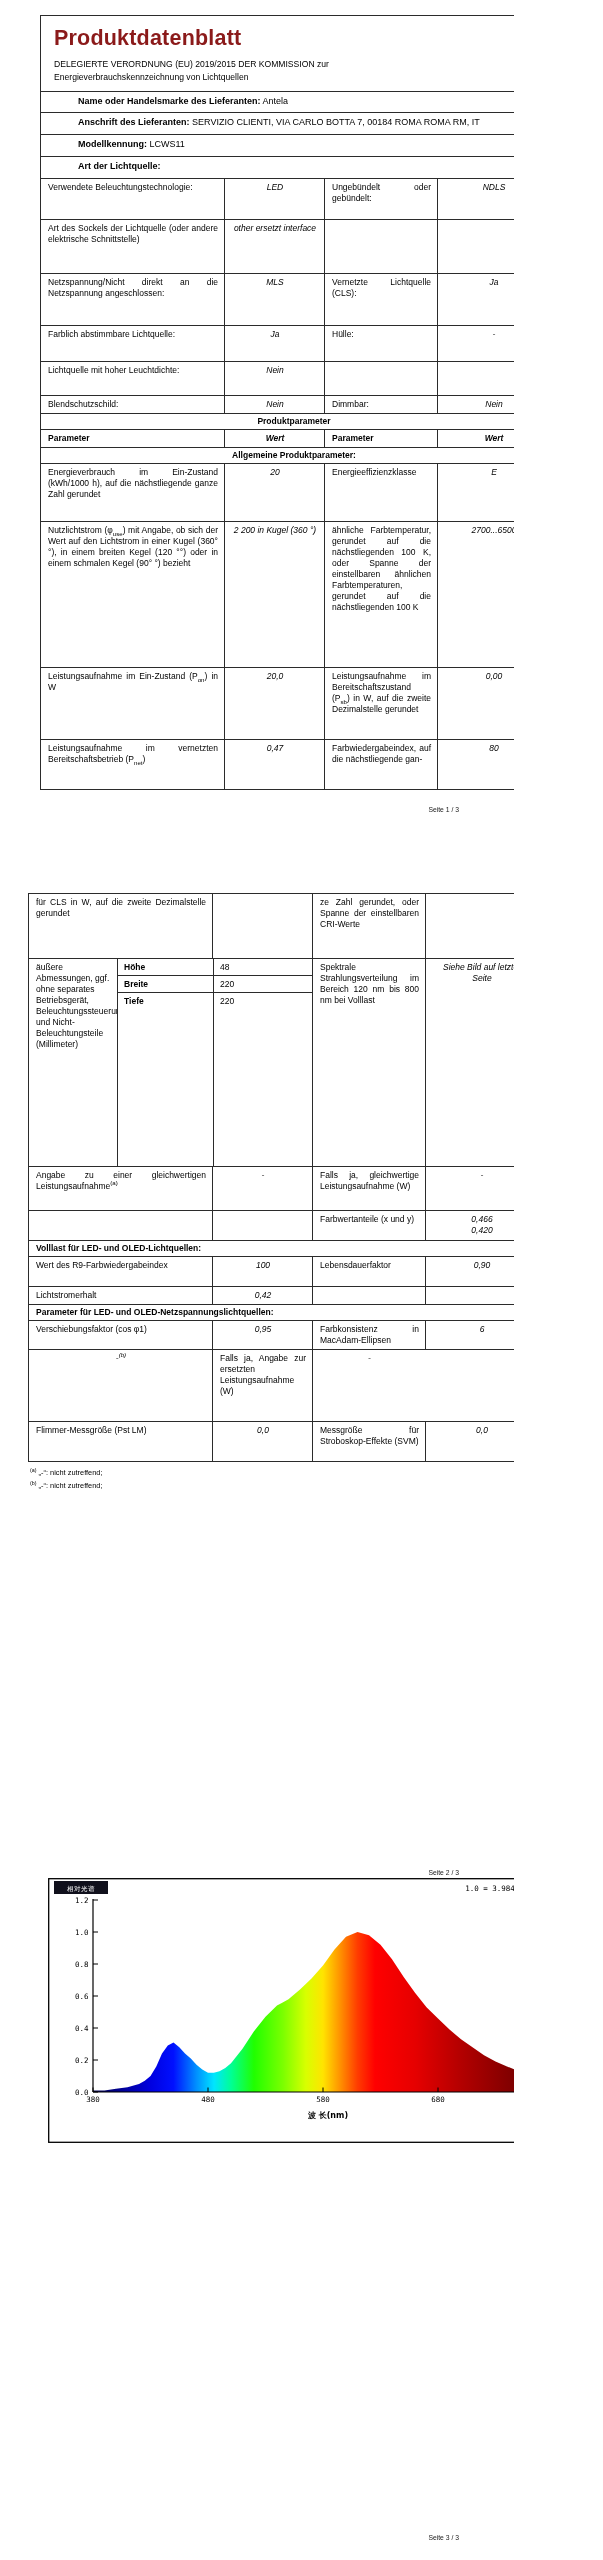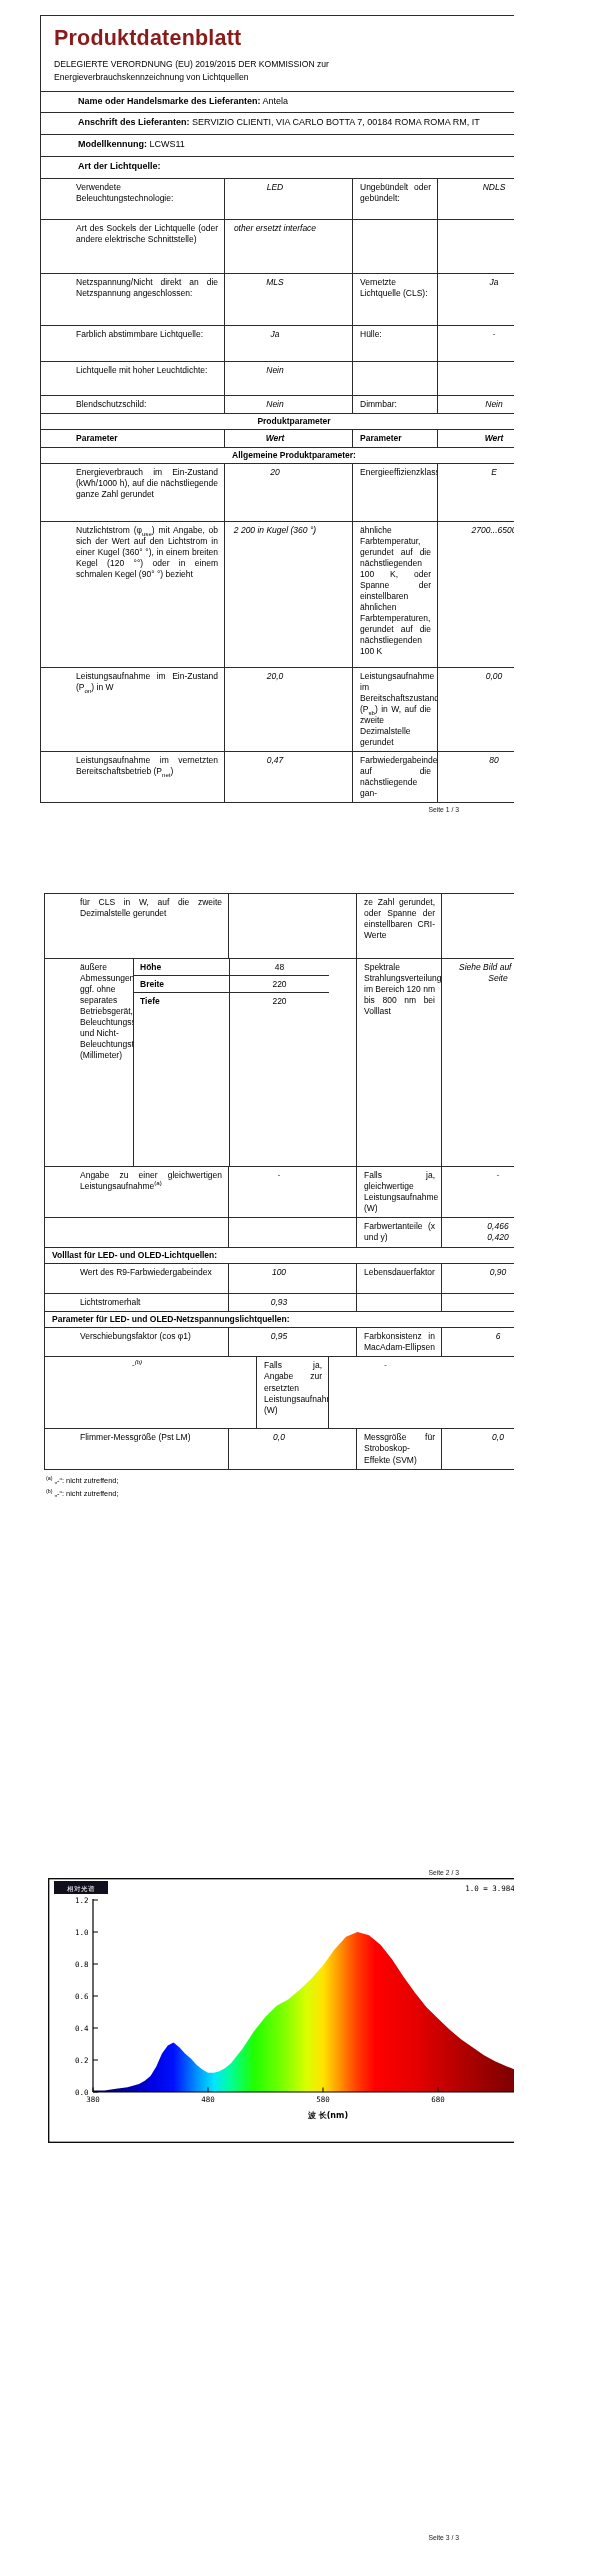--- a/index.html
+++ b/index.html
@@ -3,53 +3,53 @@
 <meta charset="utf-8">
 <style>
   html,body{margin:0;padding:0;background:#fff;}
   .canvas{position:relative;width:514px;height:2560px;background:#fff;overflow:hidden;
           font-family:"Liberation Sans","DejaVu Sans",sans-serif;color:#000;}
 
   
   .doc-box{position:absolute;left:40px;width:508px;background:#fff;box-sizing:border-box;
            border:1.4px solid #2b2b2b;}
   #p1box{top:15px;}
-  #p2area{position:absolute;left:44px;top:893px;width:508px;box-sizing:border-box;}
+  #p2area{position:absolute;left:28px;top:893px;width:508px;box-sizing:border-box;}
   #t2wrap{border:1.4px solid #2b2b2b;box-sizing:border-box;}
 
   .doc-head{padding:10px 13px 7px 13px;}
   .doc-title{margin:0 0 7px 0;font-size:21.5px;font-weight:bold;color:#8B1A1A;letter-spacing:.2px;}
   .reg{margin:0;font-size:8.6px;line-height:1.5;}
 
   .info-row{border-top:1px solid #2b2b2b;padding:4px 9px 5px 9px;font-size:9px;line-height:1.3;}
   .info-label{font-weight:bold;padding-left:28px;}
   .info-value{font-weight:normal;}
 
   
   .ptable{font-size:8.5px;line-height:1.3;}
   #t1{border-top:1px solid #2b2b2b;}
   #t1>div+div,#t2>div+div{border-top:1px solid #2b2b2b;}
   .trow{display:grid;grid-template-columns:183px 100px 113px 112px;box-sizing:border-box;}
   .td{padding:3px 6px 3px 7px;box-sizing:border-box;overflow:hidden;}
   .td+.td{border-left:1px solid #2b2b2b;}
   .bl{border-left:1px solid #2b2b2b;}
-  .param{text-align:justify;margin-left:28px;}
+  .param{text-align:justify;}
   .val{text-align:center;font-style:italic;}
   .bold{font-weight:bold;}
   .trow-header{padding:2px 7px;font-weight:bold;box-sizing:border-box;}
   .center{text-align:center;}
   sub,sup{font-size:.72em;line-height:0;}
 
   
   .dimsrow{grid-template-columns:88px 95px 100px 113px 112px;}
   .dims-label{padding:3px 5px 3px 7px;text-align:left;}
   .dims-grid{grid-column:2/4;display:grid;grid-template-columns:95px 100px;
              grid-template-rows:auto auto 1fr;border-left:1px solid #2b2b2b;box-sizing:border-box;}
   .dn{padding:2.5px 6px;box-sizing:border-box;font-weight:bold;}
-  .dv{padding:2.5px 6px;text-align:center;border-left:1px solid #2b2b2b;box-sizing:border-box;}
+  .dv{padding:2.5px 6px;border-left:1px solid #2b2b2b;box-sizing:border-box;}
   .rt{border-top:1px solid #2b2b2b;}
 
   
   #t1>div:nth-child(1){min-height:40px;}  #t1>div:nth-child(2){min-height:54px;}
   #t1>div:nth-child(3){min-height:52px;}  #t1>div:nth-child(4){min-height:36px;}
   #t1>div:nth-child(5){min-height:34px;}  #t1>div:nth-child(6){min-height:17px;}
   #t1>div:nth-child(10){min-height:58px;} #t1>div:nth-child(11){min-height:146px;}
   #t1>div:nth-child(12){min-height:72px;} #t1>div:nth-child(13){min-height:50px;}
   #t2>div:nth-child(1){min-height:64px;}  #t2>div:nth-child(2){min-height:208px;}
   #t2>div:nth-child(3){min-height:44px;}  #t2>div:nth-child(4){min-height:30px;}
@@ -207,21 +207,21 @@
           </div>
           <div class="trow-header">Volllast für LED- und OLED-Lichtquellen:</div>
           <div class="trow">
             <div class="td param">Wert des R9-Farbwiedergabeindex</div>
             <div class="td val">100</div>
             <div class="td param">Lebensdauerfaktor</div>
             <div class="td val">0,90</div>
           </div>
           <div class="trow">
             <div class="td param">Lichtstromerhalt</div>
-            <div class="td val">0,93</div>
+            <div class="td val">0,42</div>
             <div class="td param"></div>
             <div class="td val"></div>
           </div>
           <div class="trow-header">Parameter für LED- und OLED-Netzspannungslichtquellen:</div>
           <div class="trow">
             <div class="td param">Verschiebungsfaktor (cos φ1)</div>
             <div class="td val">0,95</div>
             <div class="td param">Farbkonsistenz in MacAdam-Ellipsen</div>
             <div class="td val">6</div>
           </div>

